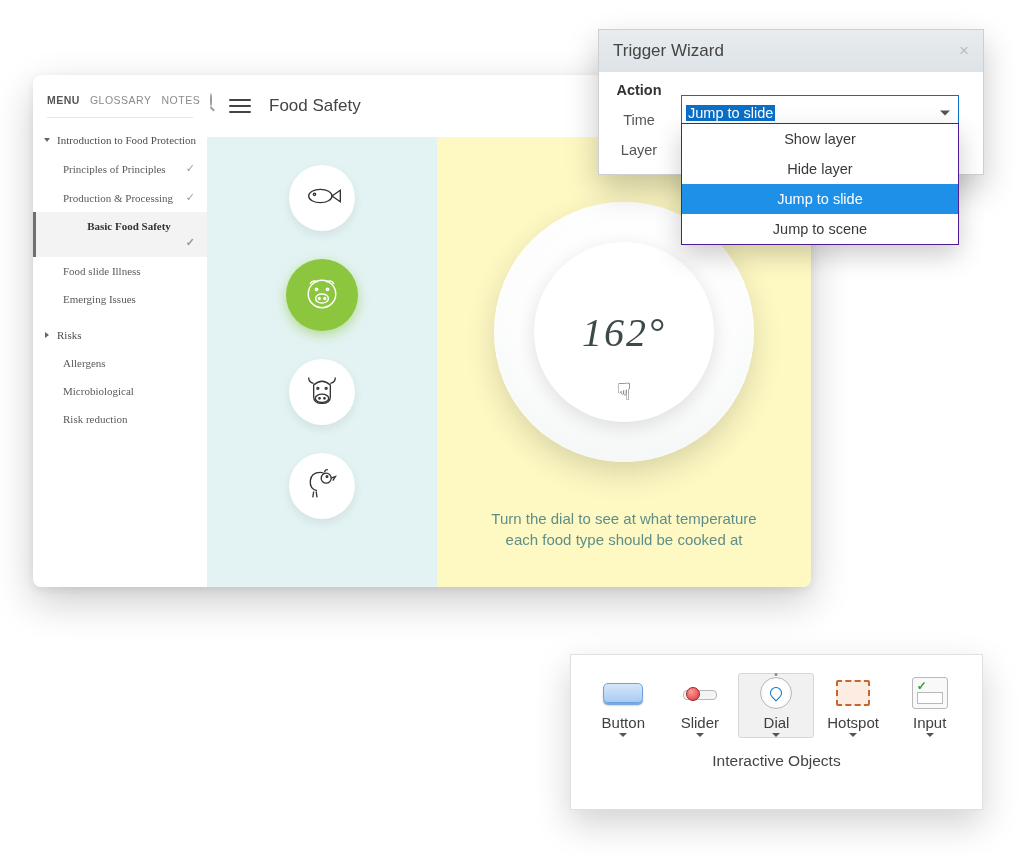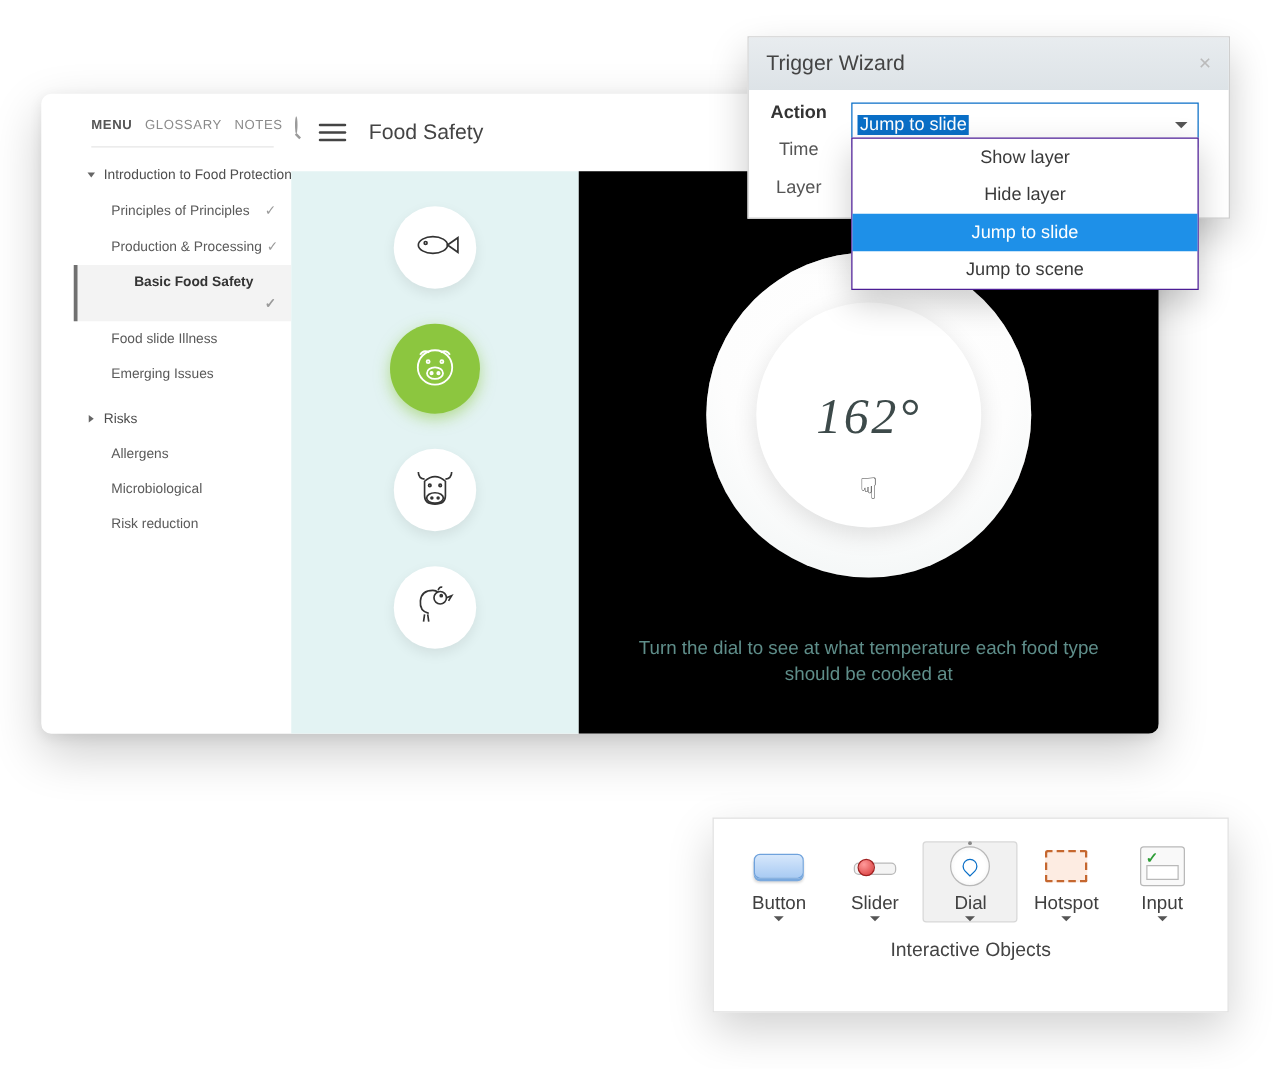--- a/index.html
+++ b/index.html
@@ -10,28 +10,27 @@
     font-family: -apple-system, "Segoe UI", Helvetica, Arial, sans-serif;
     background: #fff;
     color: #444;
     overflow: hidden;
   }
   
   .player {
     position: absolute;
     left: 33px;
     top: 75px;
-    width: 868px;
+    width: 778px;
     height: 512px;
     background: #fff;
     border-radius: 8px;
     box-shadow: 0 15px 40px rgba(0,0,0,0.20), 0 3px 10px rgba(0,0,0,0.08);
     display: flex;
     overflow: hidden;
-    padding-left: 26px;
   }
   .sidebar {
     width: 174px;
     flex: none;
     padding: 18px 0 10px 0;
     font-size: 11px;
   }
   .sidebar-tabs {
     display: flex;
     gap: 10px;
@@ -64,20 +63,21 @@
   }
   .nav-item {
     padding: 8px 12px 8px 22px;
     font-size: 11px;
     color: #5a5a5a;
     display: flex;
     align-items: center;
     gap: 4px;
     cursor: pointer;
     white-space: nowrap;
+    font-family: Liberation Serif, serif;
   }
   .nav-item.head { font-size: 11px; padding-left: 12px; color: #4d4d4d;}
   .nav-item.head::before {
     content: "";
     display: inline-block;
     border-top: 3px solid transparent;
     border-bottom: 3px solid transparent;
     border-left: 4px solid #666;
     margin-right: 4px;
     transform: rotate(90deg);
@@ -146,21 +146,21 @@
     stroke: #fff;
   }
   .circle-btn svg { width: 44px; height: 44px;}
   .circle-btn svg * { stroke: #333; stroke-width: 1.6; fill: none; }
 
   .circle-btn.small { width: 66px; height: 66px;}
   .circle-btn.small svg { width: 40px; height: 40px;}
 
   .stage-right {
     flex: 1;
-    background: #000000;
+    background: #fef9c3;
     position: relative;
     display: flex;
     flex-direction: column;
     align-items: center;
     justify-content: center;
     padding-bottom: 30px;
   }
   .dial-outer {
     width: 260px; height: 260px;
     border-radius: 50%;
@@ -225,20 +225,21 @@
     display: flex;
     padding: 10px 24px 16px 14px;
     gap: 16px;
     text-align: center;
   }
   .wizard-labels { display: flex; flex-direction: column; gap: 14px; color: #555; min-width: 52px;}
   .wizard-labels .active { font-weight: 700; color: #333;}
   .wizard-field {
     flex: 1;
     position: relative;
+    margin-top: 13px;
   }
   .selectbox {
     border: 1px solid #0a6fc7;
     padding: 4px 20px 4px 4px;
     height: 26px;
     font-size: 14.5px;
     color: #333;
     display: flex; align-items: center;
     position: relative;
     background: #fff;

